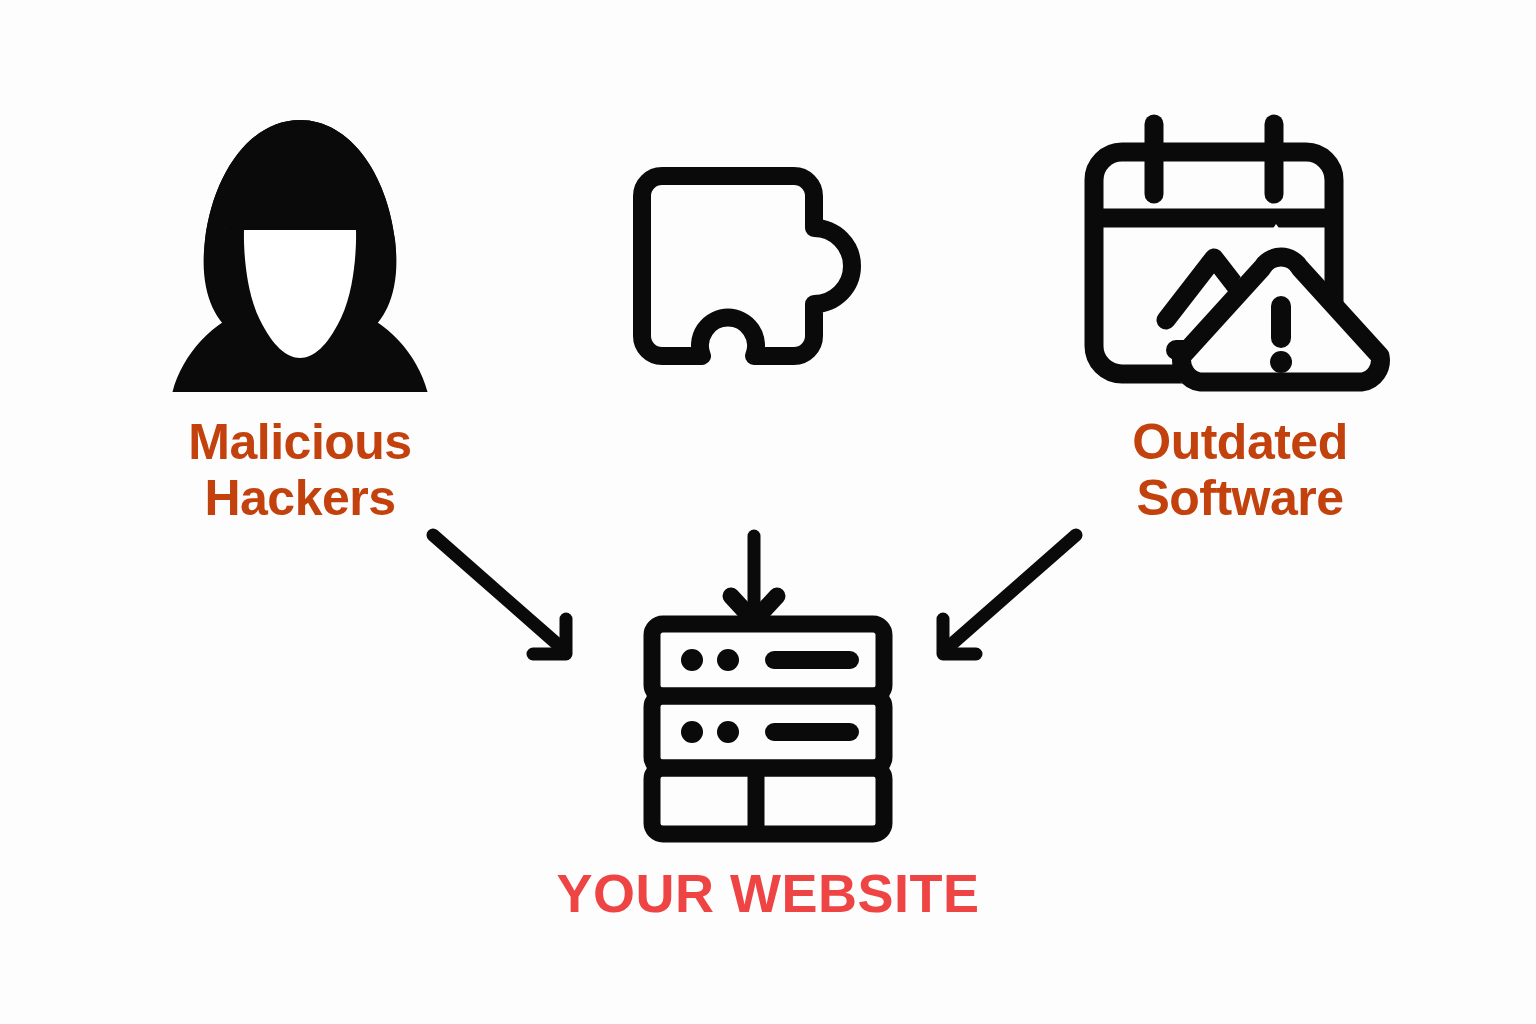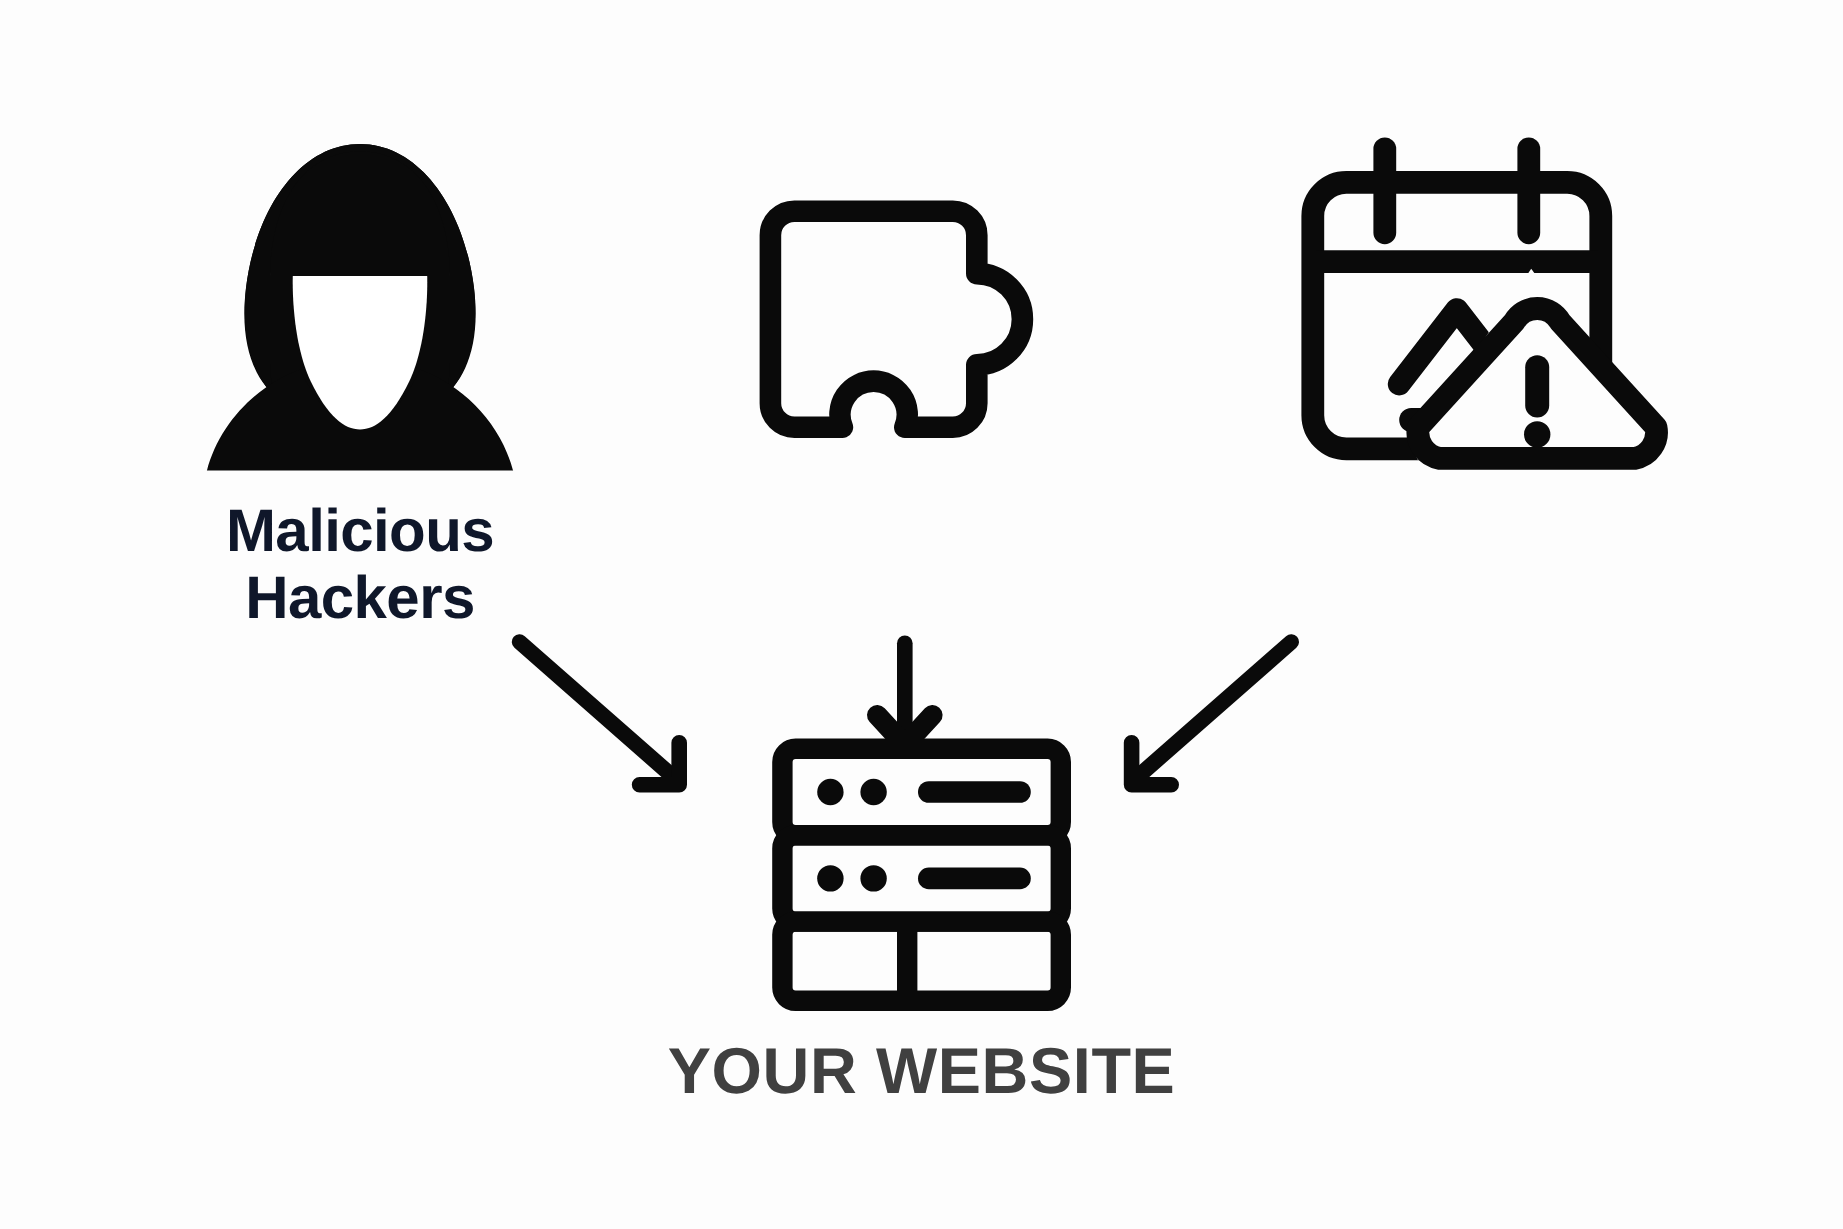--- a/index.html
+++ b/index.html
@@ -33,21 +33,21 @@
     display: flex;
     align-items: flex-end;
     justify-content: center;
   }
   .threat-label {
     text-align: center;
     font-weight: 700;
     font-size: 50px;
     line-height: 1.12;
     letter-spacing: -0.5px;
-    color: #0f172a;
+    color: #c2410c;
     white-space: pre-line;
   }
 
   #threat-hackers     { left: 100px;  top: 104px;  width: 400px; }
   #threat-integrations{ left: 490px;  top: 104px;  width: 520px; }
   #threat-outdated    { left: 1040px; top: 104px;  width: 400px; }
 
   #threat-hackers .icon-wrap      { height: 288px; }
   #threat-integrations .icon-wrap { height: 288px; }
   #threat-outdated .icon-wrap     { height: 288px; }
@@ -74,21 +74,21 @@
     width: 500px;
     display: flex;
     flex-direction: column;
     align-items: center;
   }
   #target-label {
     margin-top: 18px;
     font-weight: 700;
     font-size: 54px;
     letter-spacing: 0.5px;
-    color: #404040;
+    color: #ef4444;
     text-align: center;
   }
 </style>
 </head>
 <body>
 
 <div id="stage">
 
   <div class="threat" id="threat-hackers">
     <div class="icon-wrap">
@@ -178,20 +178,22 @@
         <path d="M182 158
                  A 22 22 0 0 1 220 158
                  L 300 246
                  A 22 22 0 0 1 282 272
                  L 120 272
                  A 22 22 0 0 1 102 246 Z" fill="none" stroke="#0a0a0a" stroke-width="19" stroke-linejoin="round"></path>
         <line x1="201" y1="196" x2="201" y2="228" stroke="#0a0a0a" stroke-width="20" stroke-linecap="round"></line>
         <circle cx="201" cy="252" r="11" fill="#0a0a0a"></circle>
       </svg>
     </div>
+    <div class="threat-label">Outdated
+Software</div>
   </div>
 
   <svg id="arrows" viewBox="0 0 1536 1024">
 
     <g>
       <line x1="433" y1="535" x2="556" y2="643" stroke="#0a0a0a" stroke-width="13" stroke-linecap="round"></line>
       <polyline points="533,654 566,654 566,619" fill="none" stroke="#0a0a0a" stroke-width="13" stroke-linecap="round" stroke-linejoin="round"></polyline>
     </g>
 
     <g>

